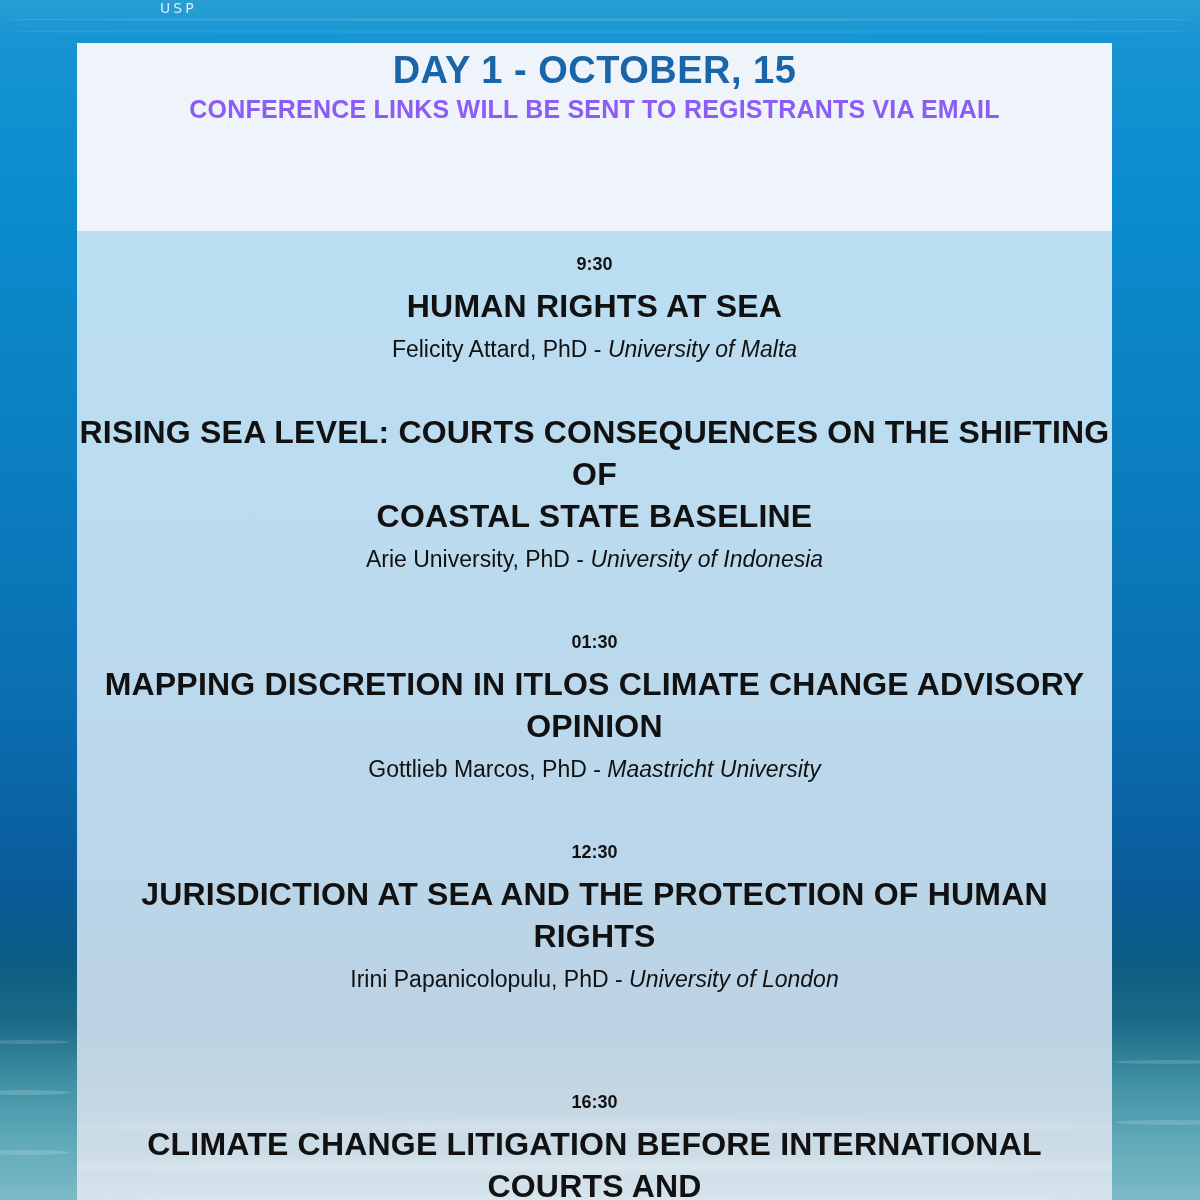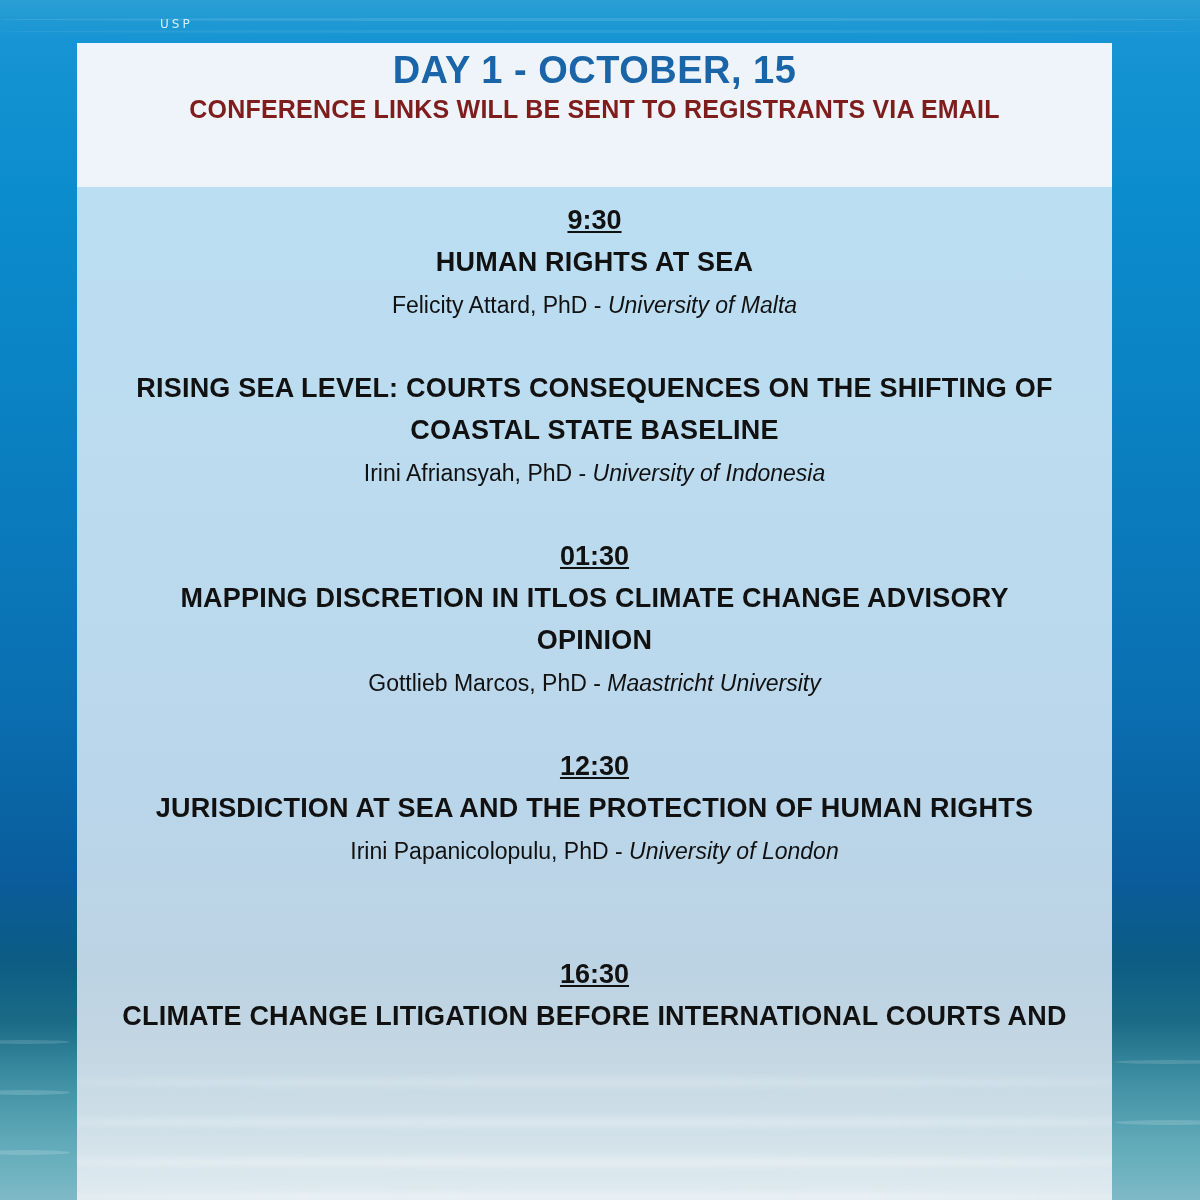--- a/index.html
+++ b/index.html
@@ -10,54 +10,54 @@
         linear-gradient(180deg,
           #2a9fd4 0px, #1694d3 40px, #0b8ccd 200px, #0a7fc0 450px,
           #0a6fb1 700px, #0a5c9b 880px, #0c5c84 960px, #1a6a86 1020px,
           #3f8fa3 1080px, #5fa9b8 1140px, #7dbac6 1200px);
     }
     .wave {
       position: absolute; left: 0; right: 0; height: 3px;
       background: rgba(255,255,255,0.18); border-radius: 50%;
     }
     .usp {
-      position: absolute; left: 160px; top: 17px;
-      color: #d6eef9; font-size: 12px; letter-spacing: 3px;
+      position: absolute; left: 160px; top: 0px;
+      color: #d6eef9; font-size: 14px; letter-spacing: 3px;
       font-family: "DejaVu Sans", sans-serif;
     }
     .panel {
       position: absolute; left: 77px; top: 43px; width: 1035px; height: 1180px;
     }
     .panel-header {
-      height: 144px; background: #eef4fa; text-align: center;
+      height: 188px; background: #eef4fa; text-align: center;
     }
     .title {
       padding-top: 6px; font-size: 38px; font-weight: bold; color: #1a64a8;
       letter-spacing: 0.5px; line-height: 42px;
     }
     .subtitle {
-      font-size: 25px; font-weight: bold; color: #7f1d1d;
+      font-size: 25px; font-weight: bold; color: #8b5cf6;
       line-height: 36px; letter-spacing: 0.2px;
     }
     .panel-body {
       position: relative;
       height: 1036px;
       background: linear-gradient(180deg,
         #bbdef2 0px, #bcdbef 300px, #bad6ea 600px, #bcd3e4 780px,
         #c3d6e2 860px, #cfdfe8 940px, #dde9ef 1000px, #d8e6ee 1036px);
       text-align: center; color: #111;
       overflow: hidden;
     }
     .ripple {
       position: absolute; left: -40px; right: -40px; height: 10px;
       background: rgba(255,255,255,0.55); border-radius: 50%; filter: blur(3px);
     }
     .session { position: relative; }
-    .time { font-size: 27px; font-weight: bold; line-height: 42px; text-decoration: underline; }
-    .talk-title { font-size: 27px; font-weight: bold; line-height: 42px; letter-spacing: 0.2px; }
+    .time { font-size: 18px; font-weight: bold; line-height: 42px; }
+    .talk-title { font-size: 32px; font-weight: bold; line-height: 42px; letter-spacing: 0.2px; }
     .speaker { font-size: 23px; line-height: 44px; }
     .speaker .affil { font-style: italic; }
   </style>
 </head>
 <body>
 
 <div class="wave" style="top:18px;opacity:.6"></div>
 <div class="wave" style="top:30px;opacity:.4"></div>
 <div class="wave" style="top:1040px;left:-20px;width:90px;height:4px;opacity:.8"></div>
 <div class="wave" style="top:1090px;left:-20px;width:90px;height:5px;opacity:.9"></div>
@@ -85,21 +85,21 @@
       <div class="time">9:30</div>
       <div class="talk-title">HUMAN RIGHTS AT SEA</div>
       <div class="speaker"><span>Felicity Attard, PhD - </span><span class="affil">University of Malta</span></div>
     </div>
 
     <div style="height:40px"></div>
 
     <div class="session">
       <div class="talk-title">RISING SEA LEVEL: COURTS CONSEQUENCES ON THE SHIFTING OF</div>
       <div class="talk-title">COASTAL STATE BASELINE</div>
-      <div class="speaker"><span>Irini Afriansyah, PhD - </span><span class="affil">University of Indonesia</span></div>
+      <div class="speaker"><span>Arie University, PhD - </span><span class="affil">University of Indonesia</span></div>
     </div>
 
     <div style="height:40px"></div>
 
     <div class="session">
       <div class="time">01:30</div>
       <div class="talk-title">MAPPING DISCRETION IN ITLOS CLIMATE CHANGE ADVISORY</div>
       <div class="talk-title">OPINION</div>
       <div class="speaker"><span>Gottlieb Marcos, PhD -  </span><span class="affil">Maastricht University</span></div>
     </div>

